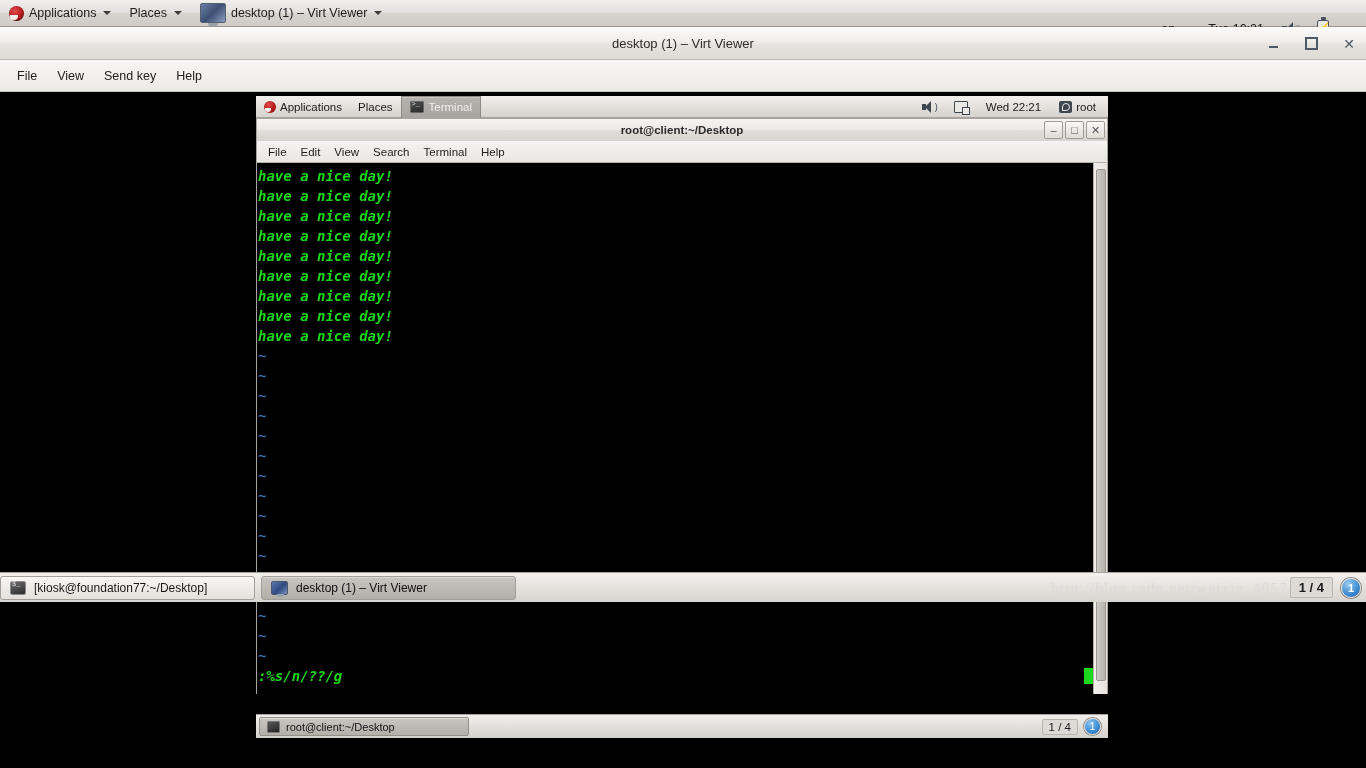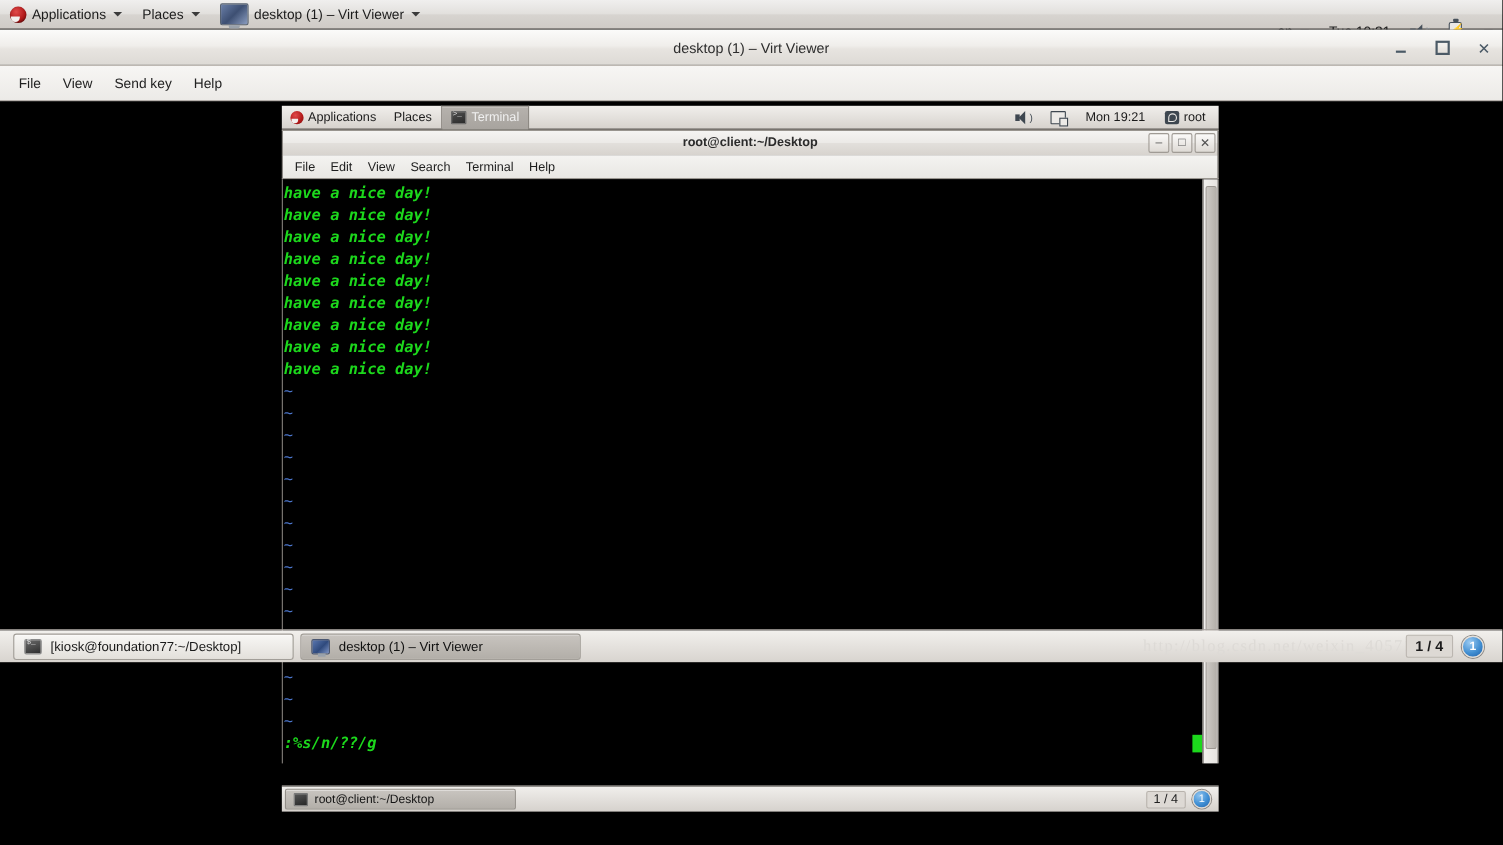--- a/index.html
+++ b/index.html
@@ -159,21 +159,21 @@
   .gt-ws{ font-size:11.5px; color:#202020; background:#ddd9d4; border:1px solid #b8b3ad; padding:1px 6px; border-radius:2px;}
   .gt-badge{ width:17px;height:17px;border-radius:50%;
     background:radial-gradient(circle at 35% 28%,#8dc2ee 0%,#3f8fd4 55%,#1f60a8 100%);
     border:1px solid #dedad5; color:#fff; font-size:10px; display:flex;align-items:center;justify-content:center;
     box-shadow:0 0 0 1px #8e8a85;}
 
   
   .host-taskbar{
     position:absolute; left:0; bottom:0; width:1366px; height:30px;
     background:linear-gradient(to bottom,#f2f0ed 0%,#e5e2de 50%,#d8d4cf 100%);
-    border-top:1px solid #a9a49e; display:flex; align-items:center; padding:0 12px; gap:6px;
+    border-top:1px solid #a9a49e; display:flex; align-items:center; padding:0 0; gap:6px;
   }
   .ht-btn{
     display:flex; align-items:center; gap:8px; height:24px; padding:0 9px; width:255px;
     border:1px solid #a29e98; border-radius:3px; font-size:12px; color:#1a1a1a;
     background:linear-gradient(to bottom,#f8f7f5,#e3e0db);
     box-shadow:inset 0 1px 0 rgba(255,255,255,0.6); cursor:default; overflow:hidden; white-space:nowrap;
   }
   .ht-btn.active{ background:linear-gradient(to bottom,#c8c4bf,#b2aea8); color:#111;
     box-shadow:inset 0 1px 0 rgba(255,255,255,0.35); }
   .ht-ico-term{ width:16px;height:14px;background:linear-gradient(160deg,#6b6b6b,#2d2d2d);
@@ -282,21 +282,21 @@
           <span class="gspk">
             <span class="b"></span>
               <span class="c"></span>
               <span class="w">)</span>
           </span>
         </div>
         <div class="gp-item">
           <span class="gnet"></span>
         </div>
         <div class="gp-item">
-          <span>Mon 19:21</span>
+          <span>Wed 22:21</span>
         </div>
         <div class="gp-item">
           <span class="guser"></span>
           <span>root</span>
         </div>
       </div>
     </div>
 
     <div class="term-win">
       <div class="tw-title">

